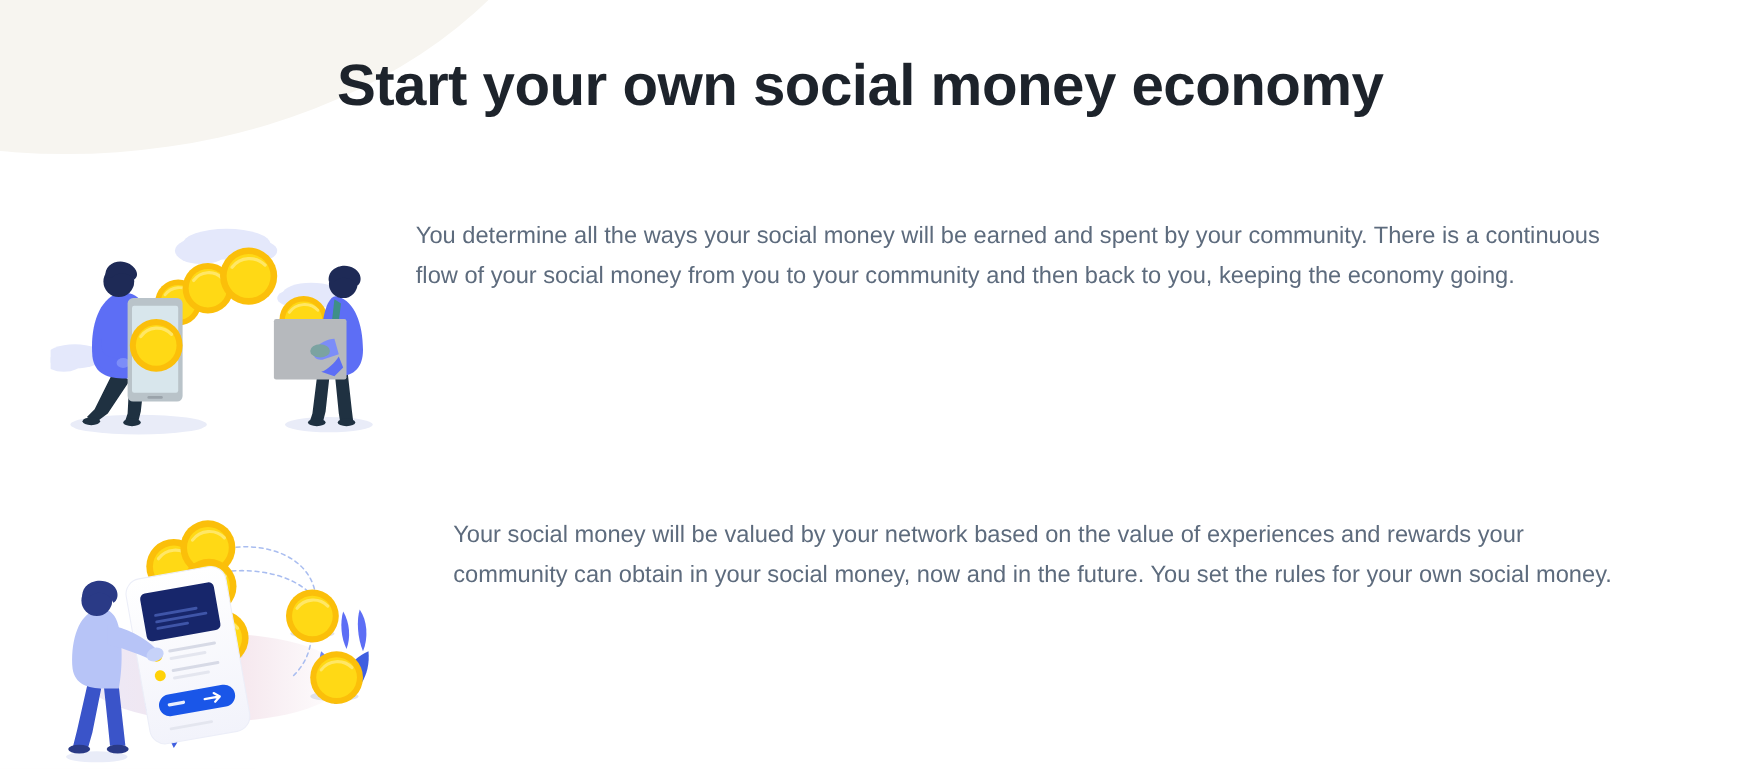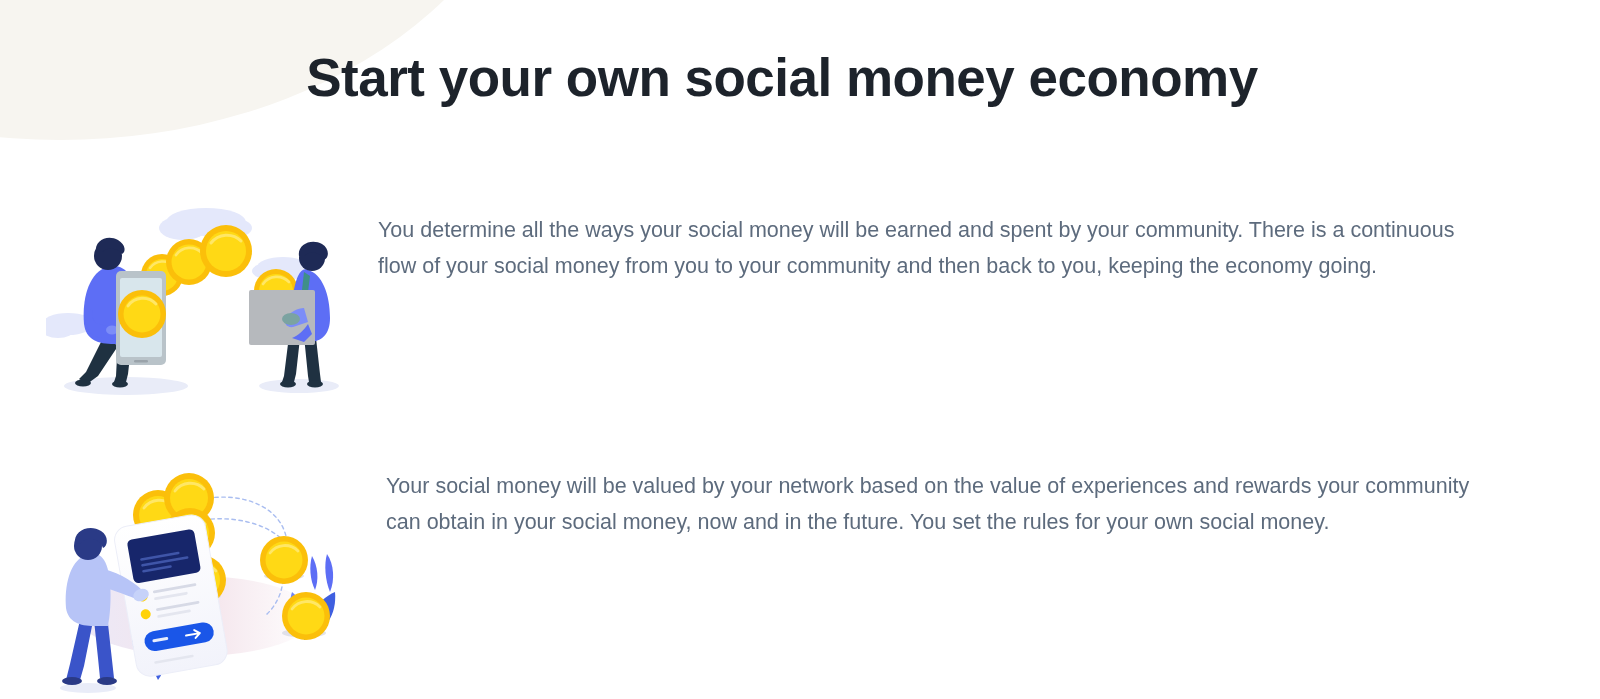--- a/index.html
+++ b/index.html
@@ -53,31 +53,31 @@
   .row-2{ top:468px; }
 
   .illo-cell{
     width:378px;
     flex:0 0 378px;
     display:flex;
     justify-content:center;
     padding-left:14px;
   }
   .text-cell{ flex:1 1 auto; padding-right:120px; }
-  .row-1 .text-cell{ padding-left:0px;margin-top:16px; }
+  .row-1 .text-cell{ padding-left:0px; }
   .row-2 .text-cell{ padding-left:8px; }
 
   .body-text{
     font-size:21.5px;
     line-height:36px;
     color:#5d6b7d;
     max-width:1100px;
     font-weight:400;
   }
-  .row-2 .body-text{ max-width:1110px; }
+  .row-2 .body-text{ max-width:1110px;margin-left:26px; }
 
   
   svg.illo{ display:block; }
 </style>
 </head>
 <body>
 
 <div class="page">
 
   <div class="bg-blob"></div>

